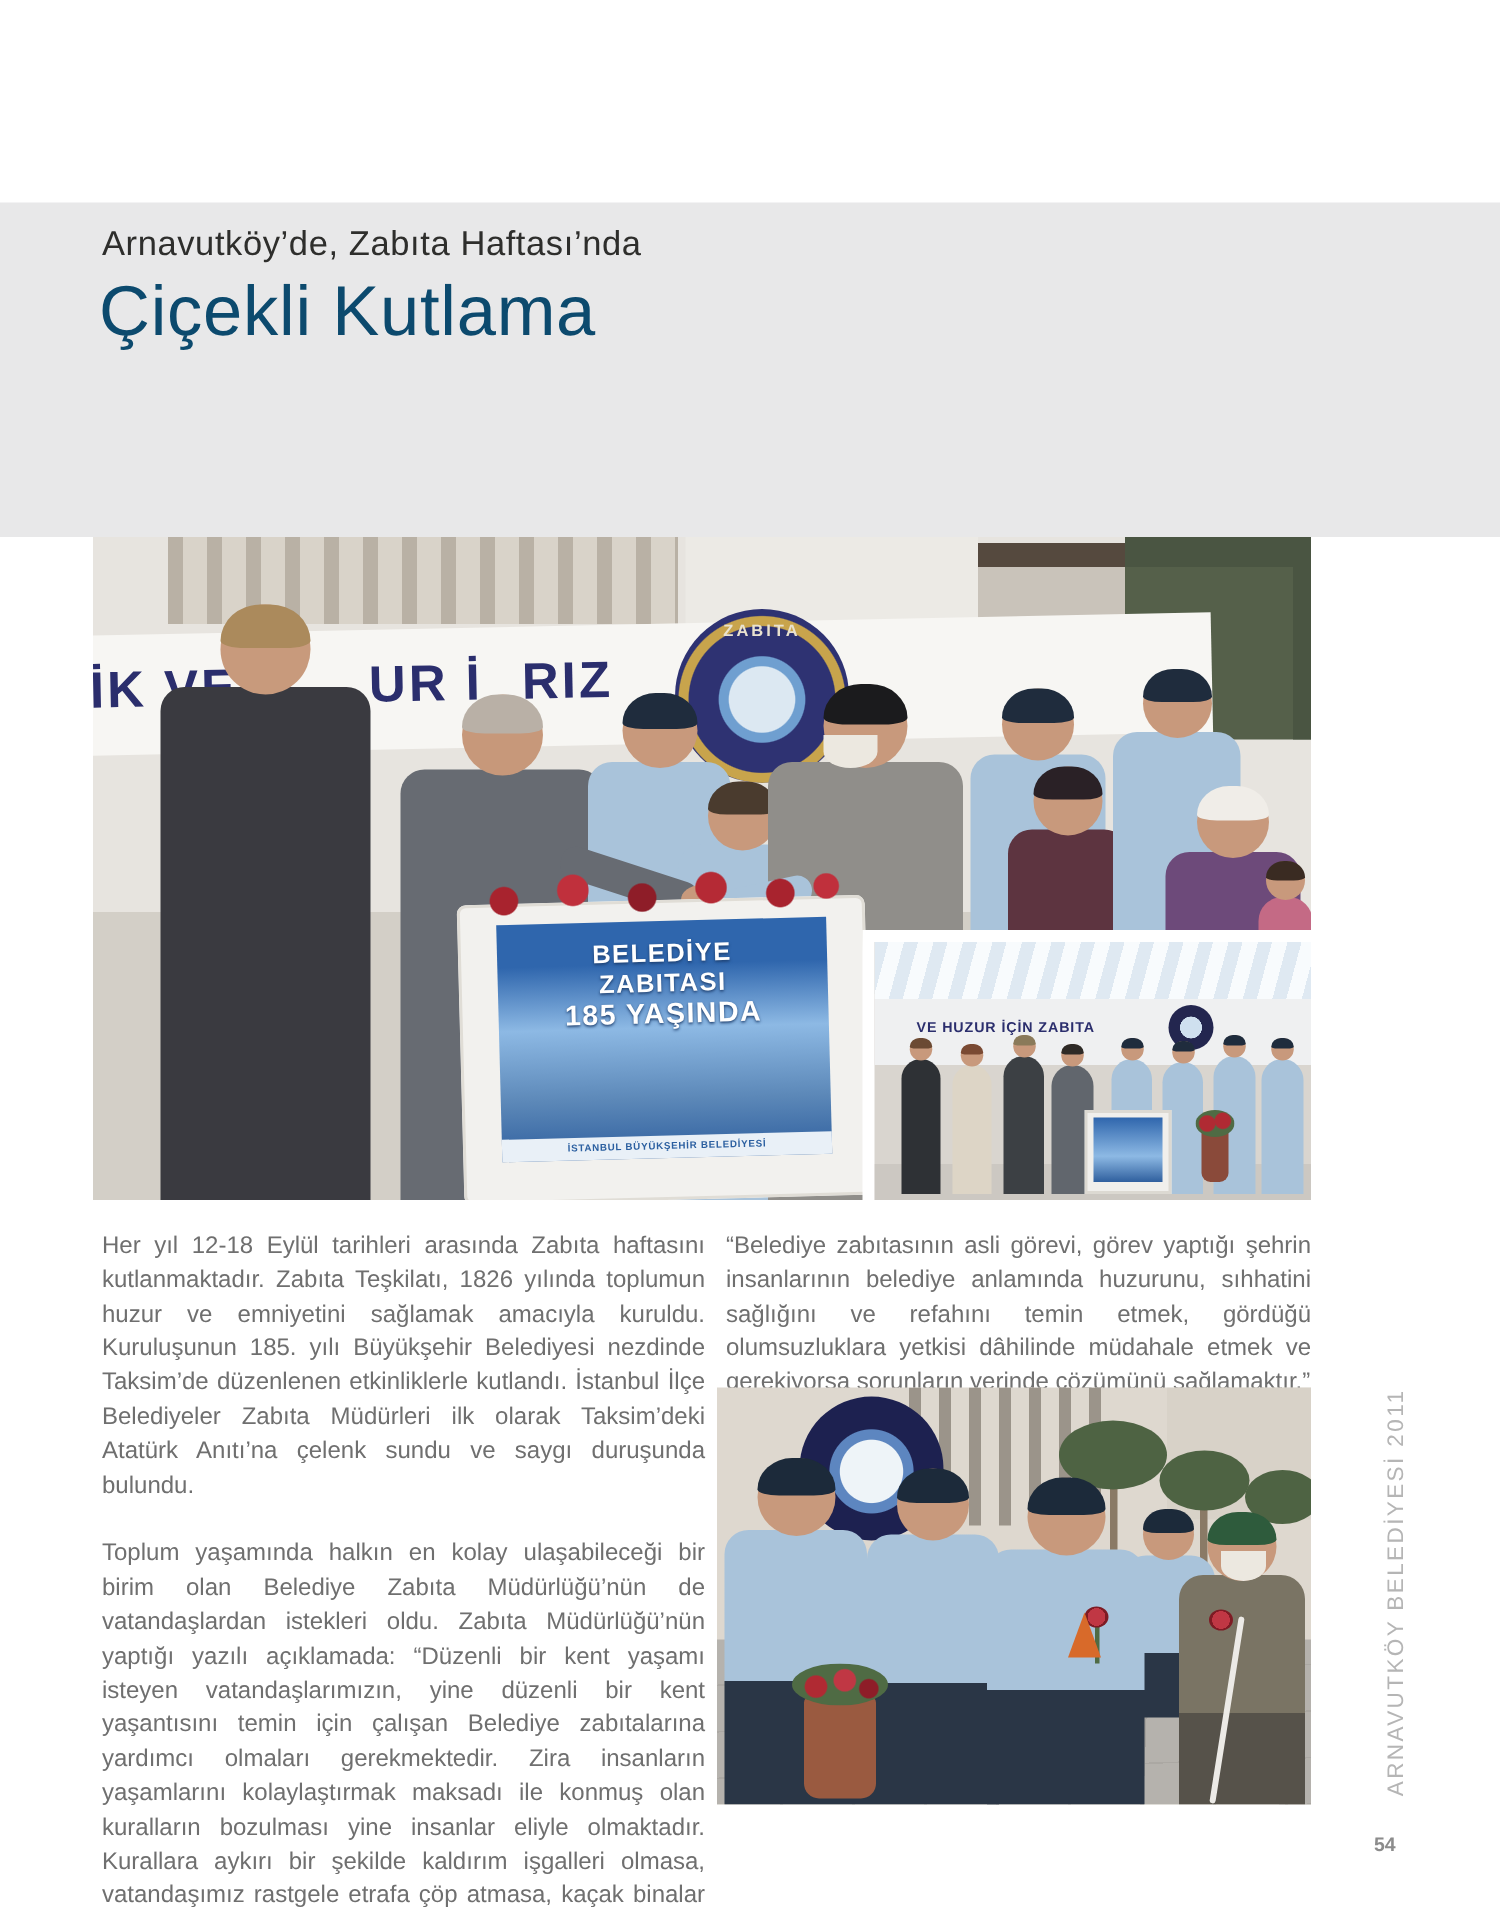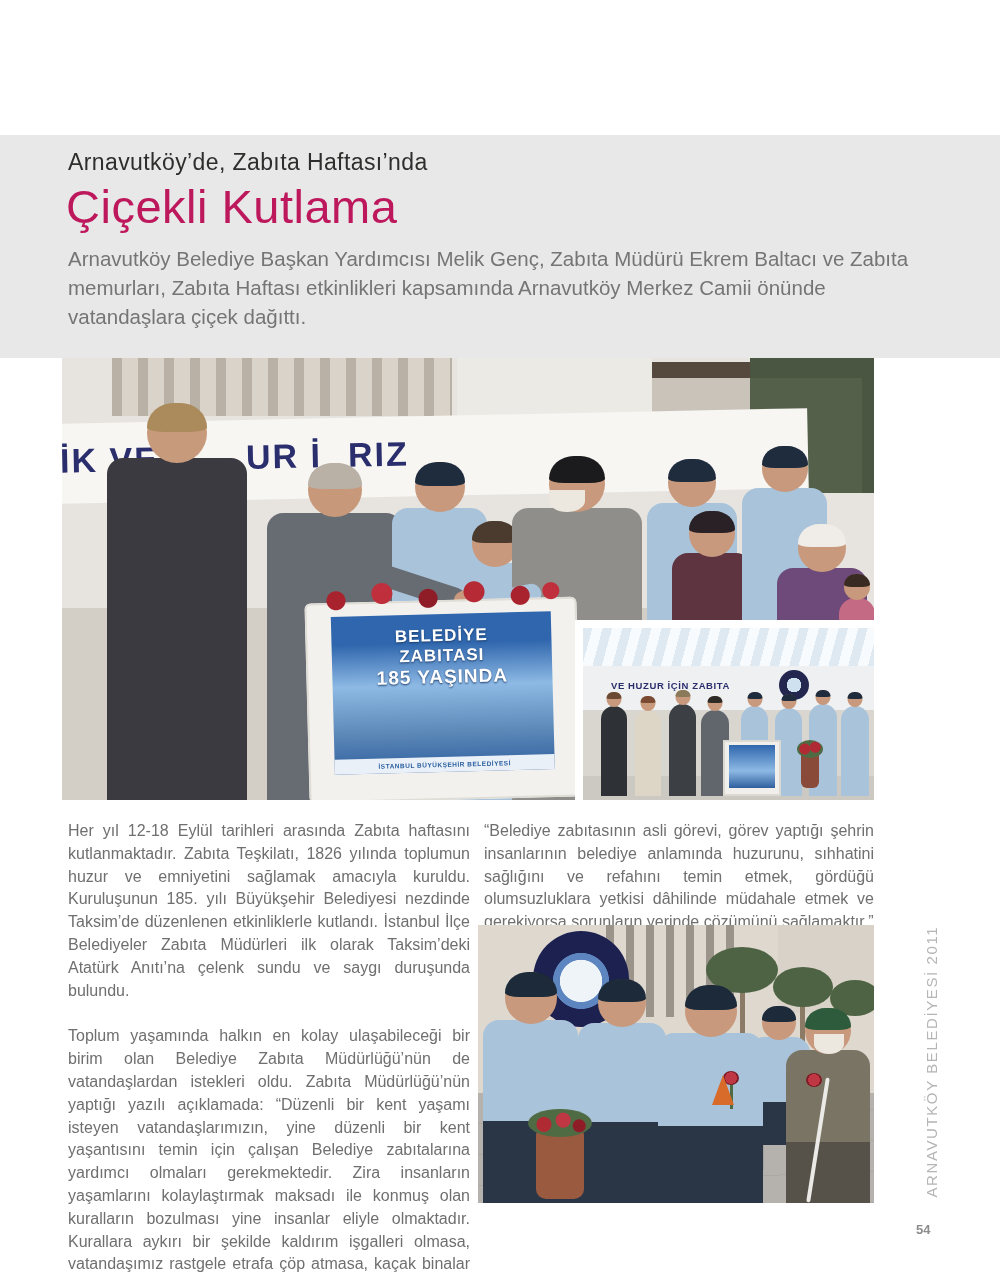--- a/index.html
+++ b/index.html
@@ -3,21 +3,21 @@
 <meta charset="utf-8">
 <style>
   html,body{margin:0;padding:0;background:#ffffff;}
   .page{position:relative;width:1000px;height:1272px;background:#ffffff;overflow:hidden;
         font-family:"Liberation Sans",sans-serif;}
 
   
   .header-block{position:absolute;left:0;top:135px;width:1000px;height:223px;
                 background:#e8e8e9;box-sizing:border-box;padding:14px 60px 0 68px;}
   .kicker{font-size:23px;color:#2e2e2c;letter-spacing:.4px;}
-  .title{margin:3px 0 0 -2px;font-size:47px;font-weight:normal;color:#be185d;letter-spacing:.5px;}
+  .title{margin:3px 0 0 -2px;font-size:47px;font-weight:normal;color:#0c4a6e;letter-spacing:.5px;}
   .lead{margin:10px 0 0;width:858px;font-size:20.5px;line-height:29px;color:#757575;}
 
   
   .photo{position:absolute;overflow:hidden;margin:0;padding:0;}
   .abs{position:absolute;}
 
   
   .person{position:absolute;border-radius:16px 16px 0 0;}
   .person::before{content:"";position:absolute;left:50%;transform:translateX(-50%);
     top:calc(var(--headsize) * -0.92);width:var(--headsize);height:var(--headsize);
@@ -120,34 +120,36 @@
   .page-number{position:absolute;left:916px;top:1222px;font-size:13px;font-weight:bold;color:#8c8c8c;}
 </style>
 </head>
 <body>
 
 <div class="page">
 
   <section class="header-block">
     <div class="kicker">Arnavutköy’de, Zabıta Haftası’nda</div>
     <h1 class="title">Çiçekli Kutlama</h1>
-    <p class="lead">Arnavutköy Belediye Başkan Yardımcısı Melik Genç, Zabıta Müdürü Ekrem Baltacı ve Zabıta memurları, Zabıta Haftası etkinlikleri kapsamında Arnavutköy Merkez Camii önünde vatandaşlara çiçek dağıttı.</p>
   </section>
 
   <figure class="photo main-photo">
     <div class="abs mp-ground"></div>
     <div class="abs mp-slats"></div>
     <div class="abs mp-bldg-white"></div>
     <div class="abs mp-bldg-roof"></div>
     <div class="abs mp-trees"></div>
 
     <div class="abs mp-banner">
       <span class="mp-frag0">İK VE</span>
       <span class="mp-frag1">UR İ</span>
       <span class="mp-frag2">RIZ</span>
+    </div>
+    <div class="abs mp-emblem">
+      <div class="arc-label">ZABITA</div>
     </div>
 
     <div class="person" style="left:45px;top:100px;width:140px;height:342px;background:#3a3a40;--headsize:60px;--skin:#c89a7c;--hat:#ab8a5c;"></div>
     <div class="person" style="left:205px;top:155px;width:135px;height:287px;background:#676b72;--headsize:54px;--skin:#c7987a;--hat:#b9b0a6;"></div>
     <div class="person" style="left:330px;top:150px;width:95px;height:292px;background:#a9c3da;--headsize:50px;--hat:#1f2c3d;"></div>
     <div class="person" style="left:390px;top:205px;width:85px;height:237px;background:#a9c3da;--headsize:46px;--hat:#4a3b2e;"></div>
     <div class="person" style="left:450px;top:150px;width:130px;height:292px;background:#908e8a;--headsize:56px;--hat:#1b1b1d;">
       <div class="beard" style="left:37px;top:-18px;width:36px;height:22px;"></div>
     </div>
     <div class="arm" style="left:310px;top:218px;width:95px;height:22px;background:#676b72;transform:rotate(18deg);"></div>

